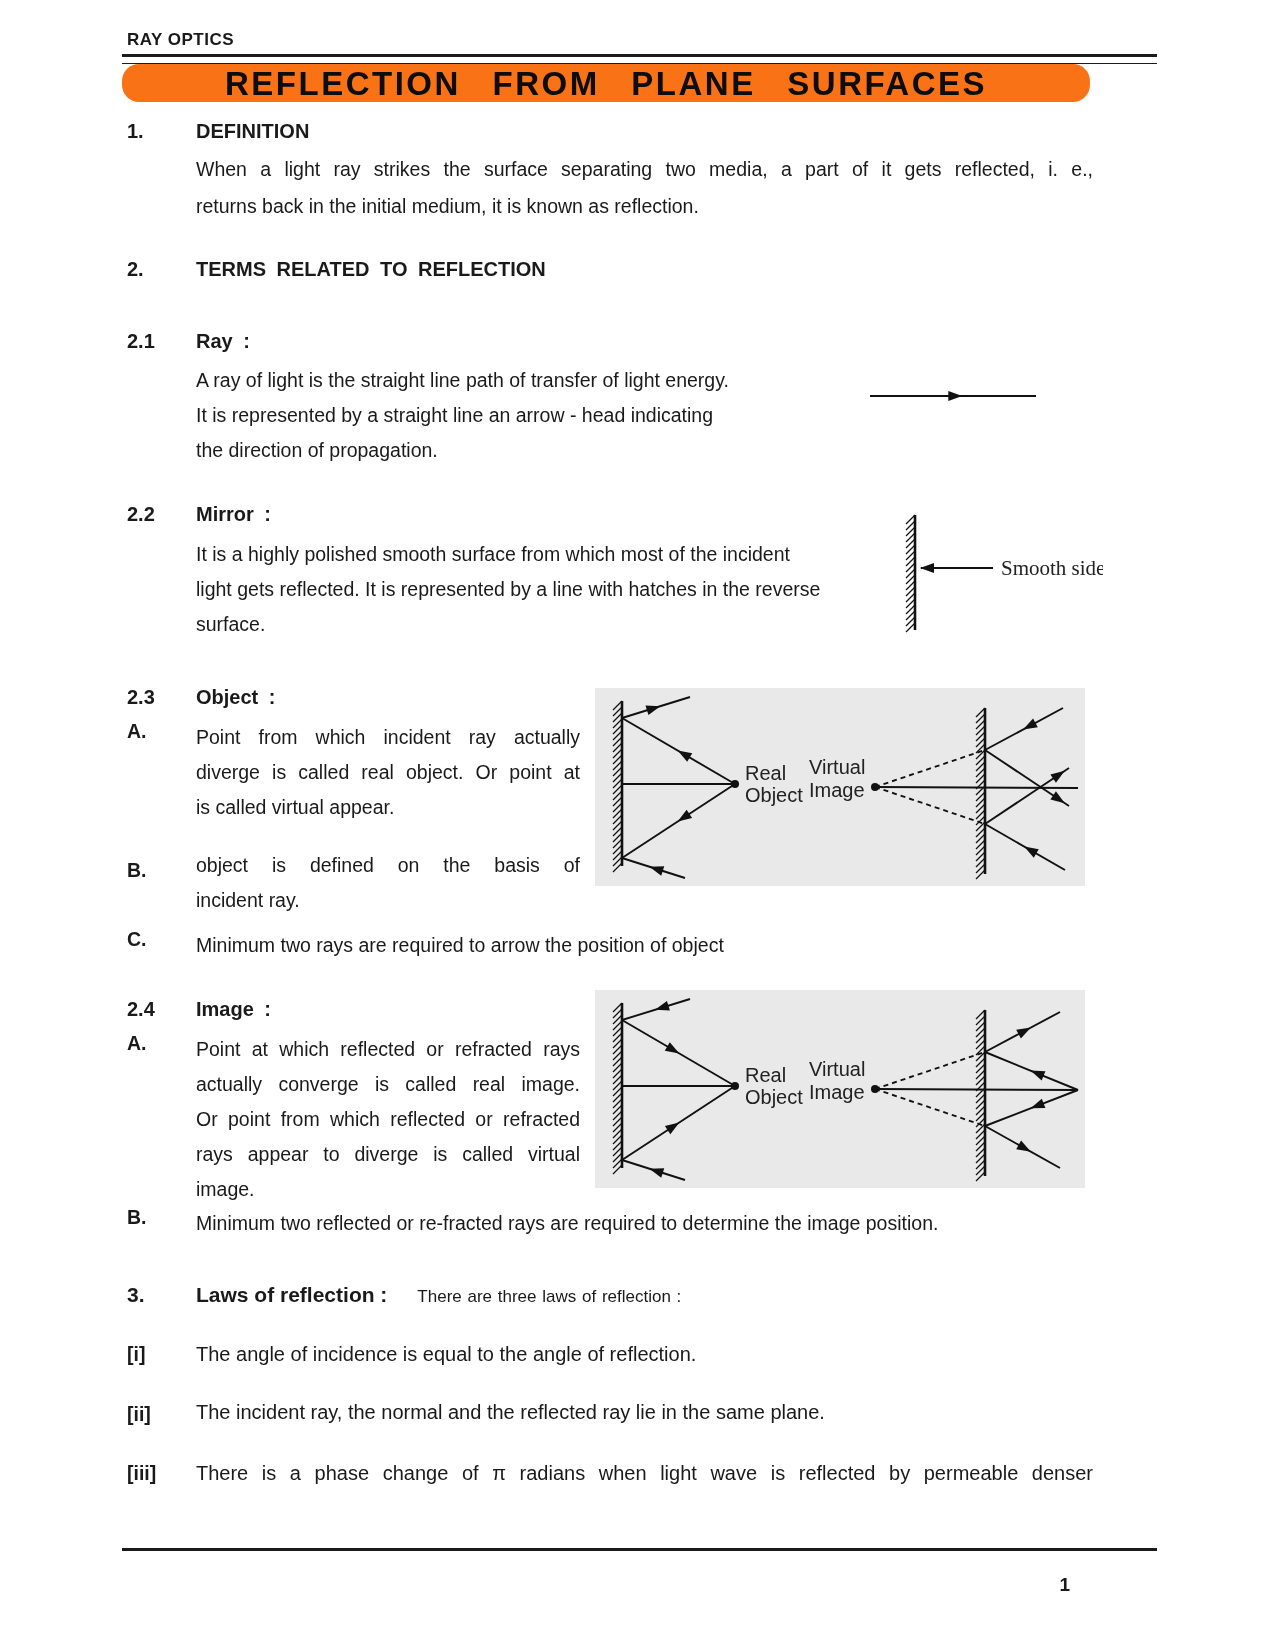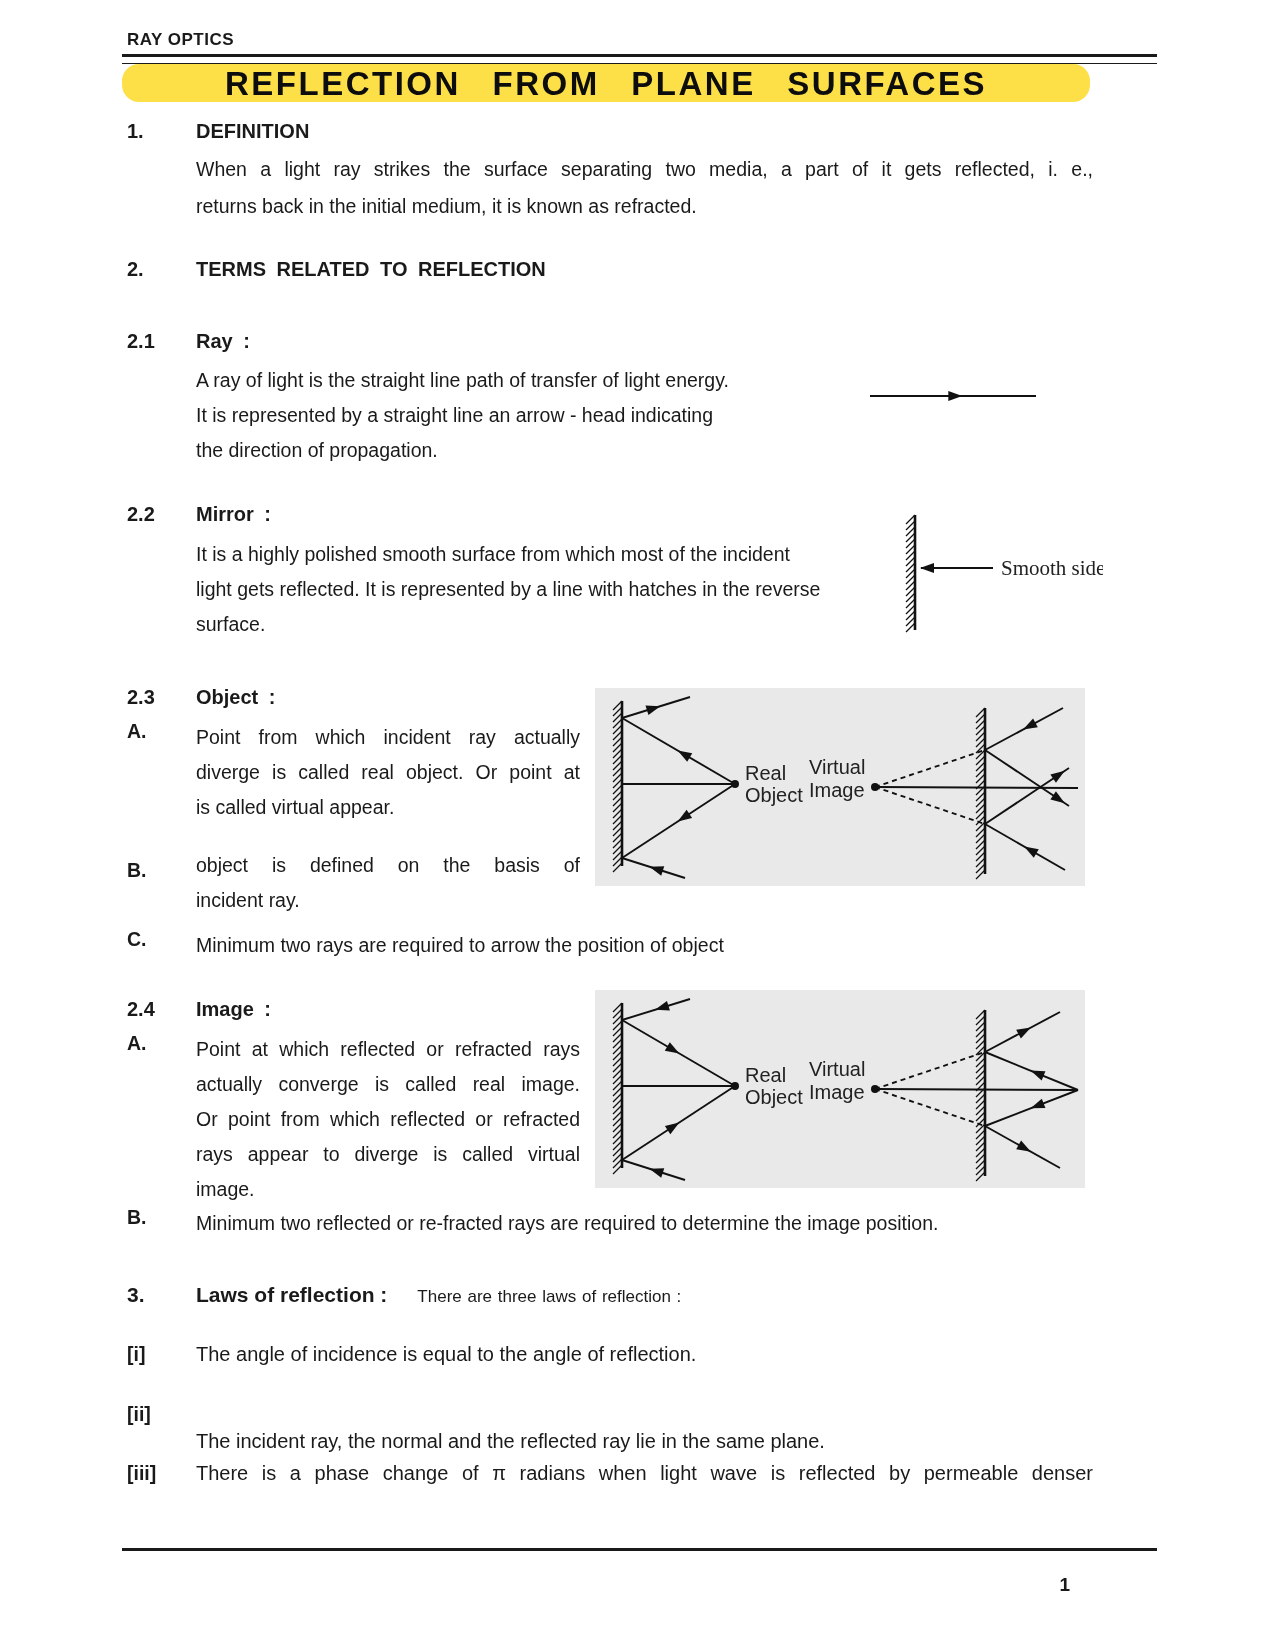--- a/index.html
+++ b/index.html
@@ -2,21 +2,21 @@
 <html><head>
 <meta charset="utf-8">
 <style>
   html,body{margin:0;padding:0;background:#fff;}
   .page{position:relative;width:1275px;height:1650px;background:#ffffff;
         font-family:"Liberation Sans", sans-serif;color:#1a1a1a;overflow:hidden;}
   .abs{position:absolute;}
   .kicker{left:127px;top:30px;font-size:17px;font-weight:bold;letter-spacing:.5px;}
   .rule-top{left:122px;top:54px;width:1035px;height:6px;
             border-top:3px solid #1a1a1a;border-bottom:1.5px solid #1a1a1a;}
-  .banner{left:122px;top:64px;width:968px;height:38px;background:#fde047;
+  .banner{left:122px;top:64px;width:968px;height:38px;background:#f97316;
           text-align:center;line-height:39px;font-size:33px;font-weight:bold;
           letter-spacing:2.5px;word-spacing:20px;color:#0d0d0d;border-radius:17px;}
   .num{left:127px;font-size:20px;font-weight:bold;}
   .itemnum{left:127px;font-size:19.5px;font-weight:bold;}
   .heading{left:196px;font-size:20px;font-weight:bold;word-spacing:5px;}
   .para{left:196px;font-size:19.5px;line-height:35px;text-align:left;}
   .para.wide{line-height:36.5px;}
   .para.just div{text-align:justify;}
   .stretch{text-align:justify;text-align-last:justify;}
   .lawnum{left:127px;font-size:19.5px;font-weight:bold;}
@@ -33,21 +33,21 @@
 <div class="page">
 
   <div class="abs kicker">RAY OPTICS</div>
   <div class="abs rule-top"></div>
   <div class="abs banner">REFLECTION FROM PLANE SURFACES</div>
 
   <div class="abs num" style="top:120px">1.</div>
   <div class="abs heading" style="top:120px">DEFINITION</div>
   <div class="abs para wide just" style="top:151px;width:897px">
       <div style="text-align-last: justify;">When a light ray strikes the surface separating two media, a part of it gets reflected, i. e.,</div>
-      <div>returns back in the initial medium, it is known as refracted.</div>
+      <div>returns back in the initial medium, it is known as reflection.</div>
     </div>
 
   <div class="abs num" style="top:258px">2.</div>
   <div class="abs heading" style="top:258px">TERMS RELATED TO REFLECTION</div>
 
   <div class="abs num" style="top:330px">2.1</div>
   <div class="abs heading" style="top:330px">Ray :</div>
   <div class="abs para" style="top:363px;width:600px">
       <div>A ray of light is the straight line path of transfer of light energy.</div>
       <div>It is represented by a straight line an arrow - head indicating</div>
@@ -315,21 +315,21 @@
 
   <div class="abs num h3big" style="top:1283px">3.</div>
   <div class="abs" style="left:196px;top:1283px">
     <span class="h3big">Laws of reflection :</span><span class="h3tail">There are three laws of reflection :</span>
   </div>
 
   <div class="abs lawnum" style="top:1343px">[i]</div>
   <div class="abs lawtext" style="top:1343px">The angle of incidence is equal to the angle of reflection.</div>
 
   <div class="abs lawnum" style="top:1403px">[ii]</div>
-  <div class="abs lawtext" style="top:1430px">The incident ray, the normal and the reflected ray lie in the same plane.</div>
+  <div class="abs lawtext" style="top:1401px">The incident ray, the normal and the reflected ray lie in the same plane.</div>
 
   <div class="abs lawnum" style="top:1462px">[iii]</div>
   <div class="abs lawtext stretch" style="top:1462px;width:897px">There is a phase change of π radians when light wave is reflected by permeable denser</div>
 
   <div class="abs rule-bottom"></div>
   <div class="abs pagenum">1</div>
 
 </div>
 
 </body></html>

